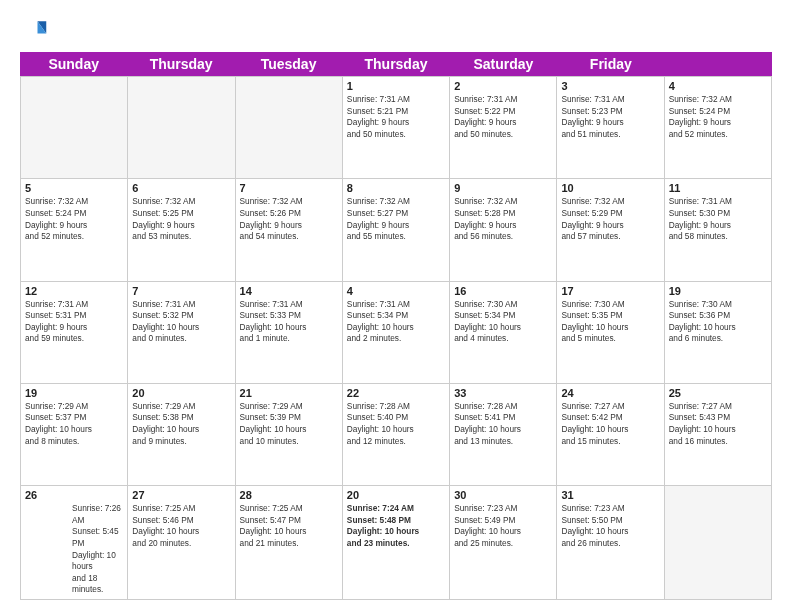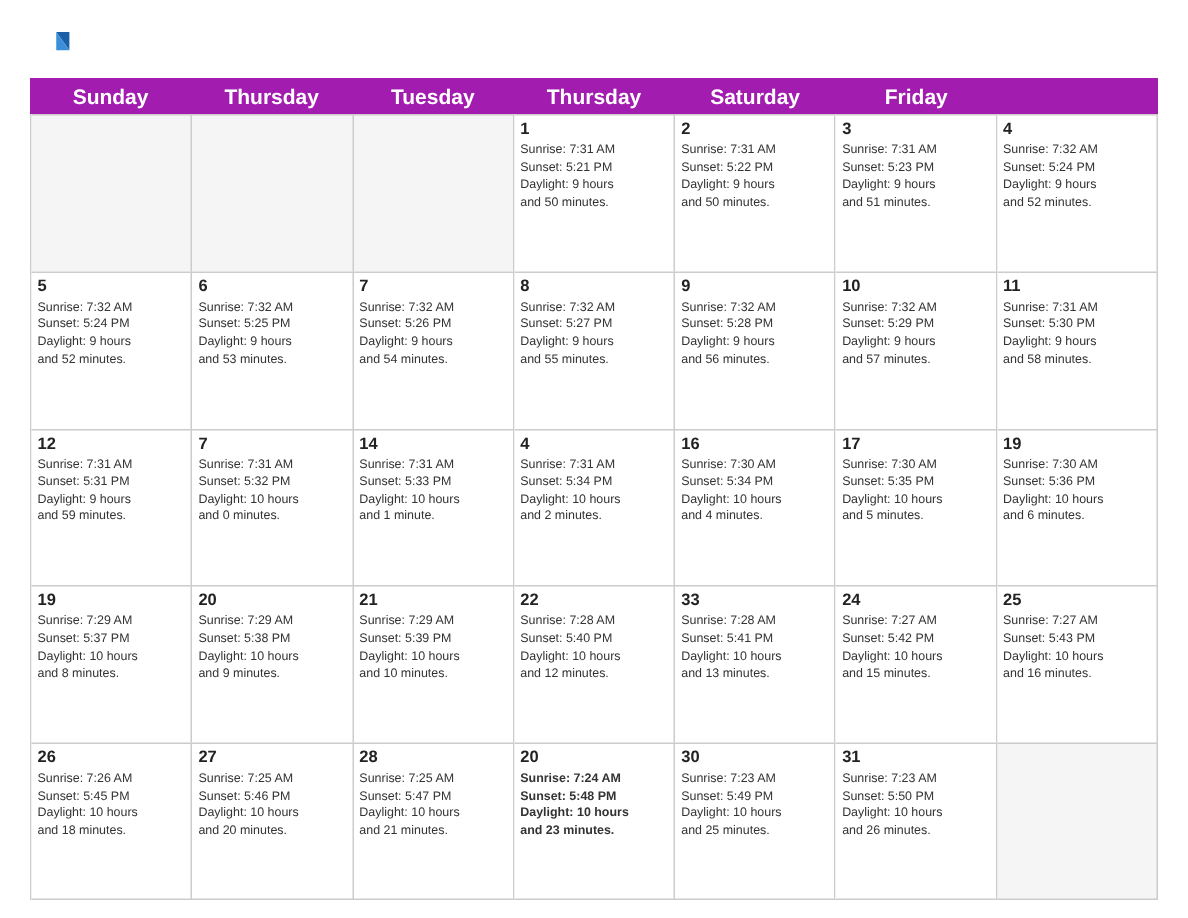--- a/index.html
+++ b/index.html
@@ -323,21 +323,21 @@
             <span class="day-num">25</span>
             <div class="info" style="white-space: pre-line;">Sunrise: 7:27 AM
 Sunset: 5:43 PM
 Daylight: 10 hours
 and 16 minutes.</div>
           </div>
         </div>
         <div class="cal-row">
           <div class="cal-cell">
             <span class="day-num">26</span>
-            <div class="info" style="white-space: pre-line;">Sunrise: 7:26 AM
+            <div class="info" style="white-space: pre-line; margin-left: 47px;">Sunrise: 7:26 AM
 Sunset: 5:45 PM
 Daylight: 10 hours
 and 18 minutes.</div>
           </div>
           <div class="cal-cell">
             <span class="day-num">27</span>
             <div class="info" style="white-space: pre-line;">Sunrise: 7:25 AM
 Sunset: 5:46 PM
 Daylight: 10 hours
 and 20 minutes.</div>

